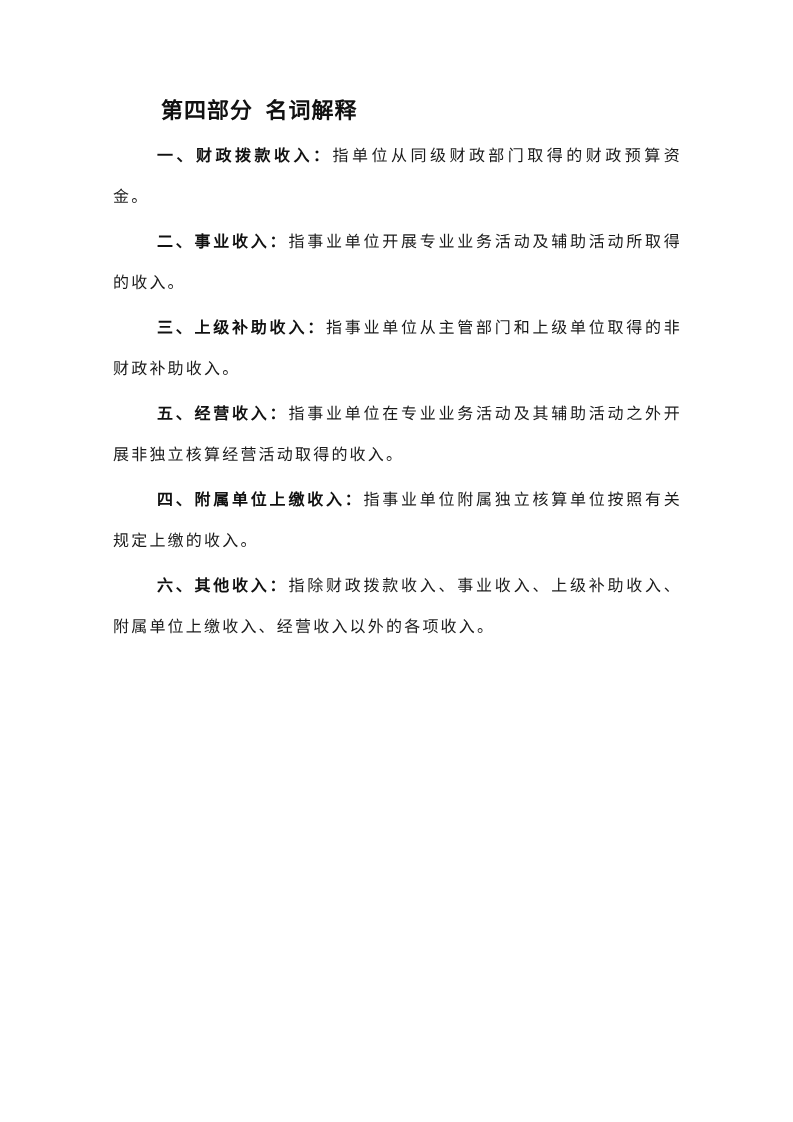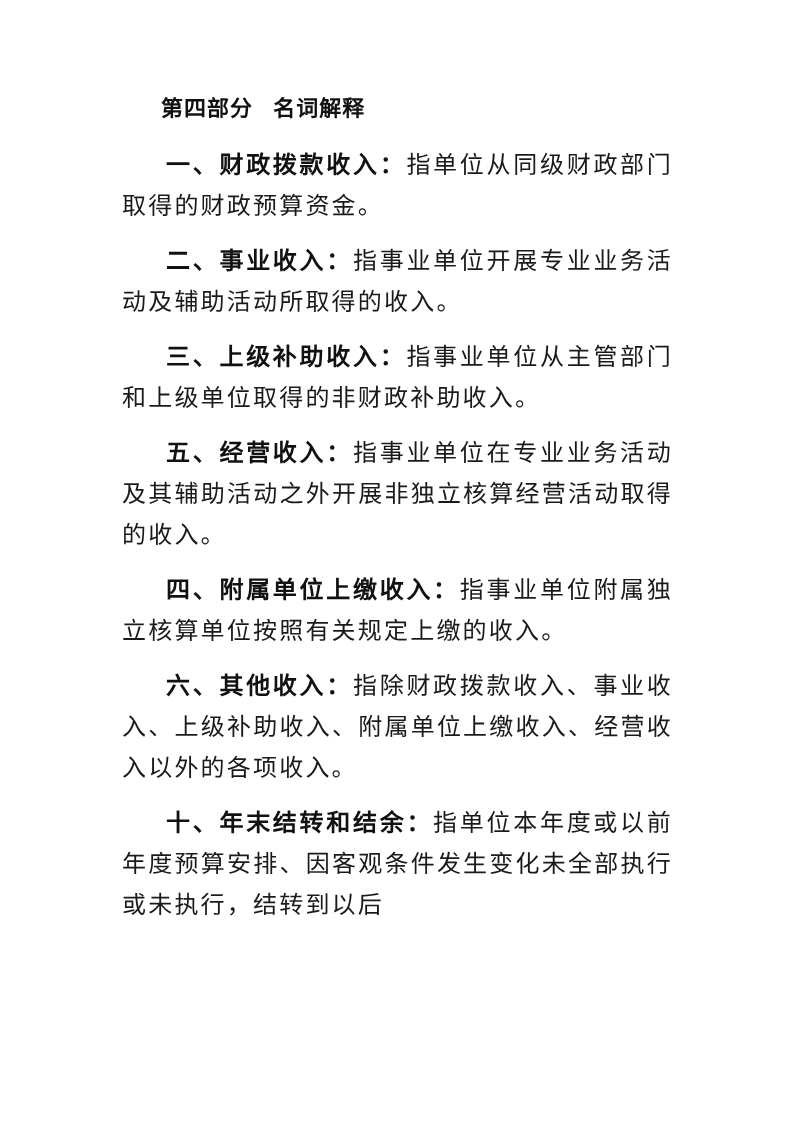--- a/index.html
+++ b/index.html
@@ -23,26 +23,26 @@
     width: 577px;
   }
   .heading {
     margin: 0;
     font-size: 22px;
     font-weight: bold;
     line-height: 41px;
     text-indent: 52px;
     letter-spacing: 1px;
     word-spacing: 6px;
-    font-family: Liberation Mono, monospace;
+    font-family: Liberation Serif, serif;
     color: #111111;
   }
   .term-para {
-    margin: 13px;
-    font-size: 24px;
+    margin: 4px;
+    font-size: 16px;
     line-height: 41px;
     text-indent: 44px;
     text-align: justify;
     letter-spacing: 2.2px;
     color: #1a1a1a;
   }
   .term-name {
     font-weight: bold;
     font-family: "Liberation Sans", "DejaVu Sans", sans-serif;
     color: #111111;
@@ -70,16 +70,15 @@
 
     <p class="term-para"><span class="term-name">五、经营收入：</span><span>指事业单位在专业业务活动及其辅助活动之外开展非独立核算经营活动取得的收入。</span></p>
 
     <p class="term-para"><span class="term-name">四、附属单位上缴收入：</span><span>指事业单位附属独立核算单位按照有关规定上缴的收入。</span></p>
 
     <p class="term-para"><span class="term-name">六、其他收入：</span><span>指除财政拨款收入、事业收入、上级补助收入、附属单位上缴收入、经营收入以外的各项收入。</span></p>
 
 
 
 
-    <p class="term-para"><span class="term-name">十、年末结转和结余：</span><span>指单位本年度或以前年度预算安排、因客观条件发生变化未全部执行或未执行，结转到以后</span></p>
 
   </div>
 </div>
 
 </body></html>

